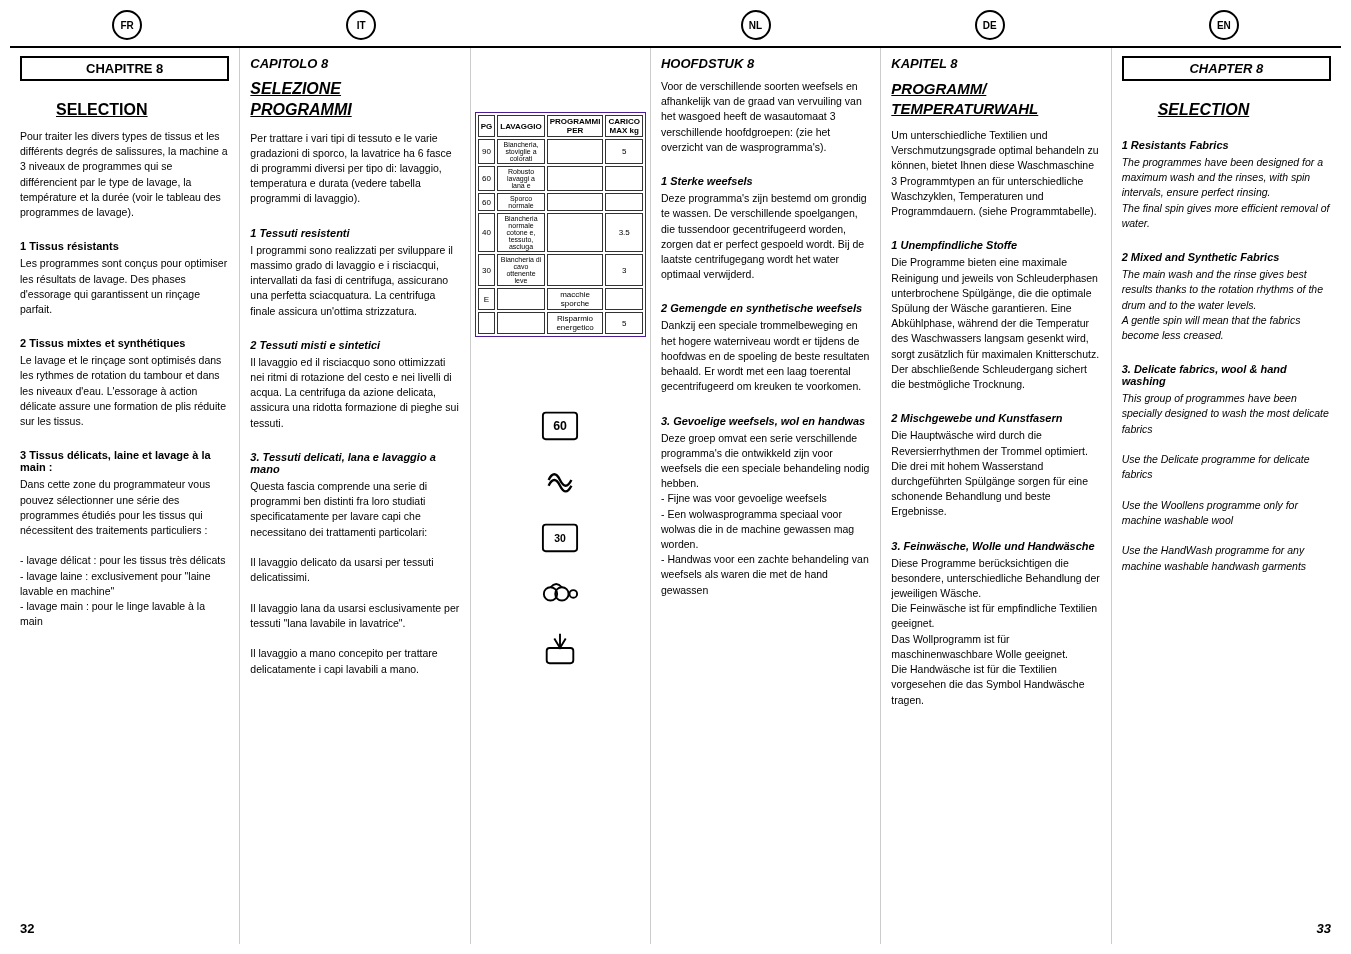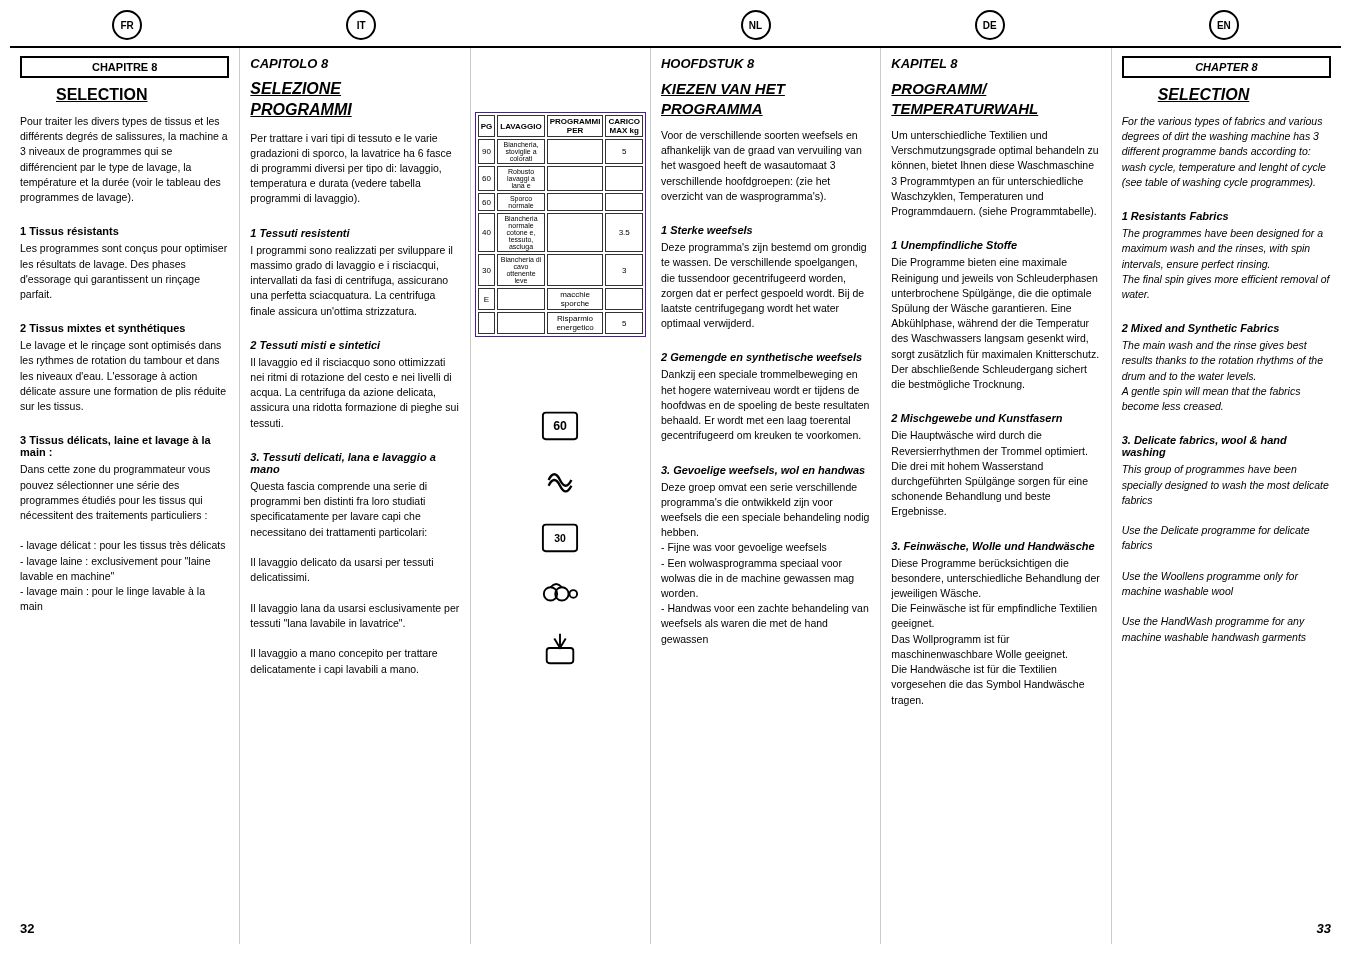--- a/index.html
+++ b/index.html
@@ -53,22 +53,22 @@
       border-right: 1px solid #ccc;
       display: flex;
       flex-direction: column;
       align-items: center;
       padding: 4px;
     }
     .chapter-box {
       border: 2px solid #000;
       padding: 3px 20px;
       font-weight: bold;
-      font-size: 11px;
-      margin-bottom: 8px;
+      font-size: 13px;
+      margin-bottom: 20px;
       text-align: center;
     }
     .chapter-italic {
       font-style: italic;
       font-weight: bold;
       font-size: 13px;
       margin-bottom: 8px;
     }
     .section-title {
       font-weight: bold;
@@ -308,24 +308,20 @@
         <svg class="wash-icon" viewBox="0 0 40 40">
           <path d="M20 5 L20 20" stroke="#000" stroke-width="2" fill="none"></path>
           <path d="M14 10 L20 20 L26 10" stroke="#000" stroke-width="2" fill="none"></path>
           <rect x="6" y="20" width="28" height="16" rx="3" fill="none" stroke="#000" stroke-width="2"></rect>
         </svg>
       </div>
     </div>
 
     <div class="col">
       <div class="chapter-italic" style="font-weight:bold;font-size:13px;margin-bottom:8px;">HOOFDSTUK 8</div>
-      <div class="section-title-nl">
-        <span>KIEZEN VAN HET</span><br>
-        <span>PROGRAMMA</span>
-      </div>
       <div class="body-text">Voor de verschillende soorten weefsels en afhankelijk van de graad van vervuiling van het wasgoed heeft de wasautomaat 3 verschillende hoofdgroepen: (zie het overzicht van de wasprogramma's).</div>
 
       <div class="subsection-title-italic">1 Sterke weefsels</div>
       <div class="body-text">Deze programma's zijn bestemd om grondig te wassen. De verschillende spoelgangen, die tussendoor gecentrifugeerd worden, zorgen dat er perfect gespoeld wordt. Bij de laatste centrifugegang wordt het water optimaal verwijderd.</div>
 
       <div class="subsection-title-italic">2 Gemengde en synthetische weefsels</div>
       <div class="body-text">Dankzij een speciale trommelbeweging en het hogere waterniveau wordt er tijdens de hoofdwas en de spoeling de beste resultaten behaald. Er wordt met een laag toerental gecentrifugeerd om kreuken te voorkomen.</div>
 
       <div class="subsection-title-italic">3. Gevoelige weefsels, wol en handwas</div>
       <div class="body-text" style="white-space:pre-line;">Deze groep omvat een serie verschillende programma's die ontwikkeld zijn voor weefsels die een speciale behandeling nodig hebben.
@@ -351,21 +347,20 @@
       <div class="subsection-title-italic">3. Feinwäsche, Wolle und Handwäsche</div>
       <div class="body-text" style="white-space:pre-line;">Diese Programme berücksichtigen die besondere, unterschiedliche Behandlung der jeweiligen Wäsche.
 Die Feinwäsche ist für empfindliche Textilien geeignet.
 Das Wollprogramm ist für maschinenwaschbare Wolle geeignet.
 Die Handwäsche ist für die Textilien vorgesehen die das Symbol Handwäsche tragen.</div>
     </div>
 
     <div class="col">
       <div class="chapter-box">CHAPTER 8</div>
       <div class="section-title">SELECTION</div>
-      <div class="body-text">For the various types of fabrics and various degrees of dirt the washing machine has 3 different programme bands according to: wash cycle, temperature and lenght of cycle (see table of washing cycle programmes).</div>
 
       <div class="subsection-title">1 Resistants Fabrics</div>
       <div class="body-text" style="white-space:pre-line;">The programmes have been designed for a maximum wash and the rinses, with spin intervals, ensure perfect rinsing.
 The final spin gives more efficient removal of water.</div>
 
       <div class="subsection-title">2 Mixed and Synthetic Fabrics</div>
       <div class="body-text" style="white-space:pre-line;">The main wash and the rinse gives best results thanks to the rotation rhythms of the drum and to the water levels.
 A gentle spin will mean that the fabrics become less creased.</div>
 
       <div class="subsection-title">3. Delicate fabrics, wool &amp; hand washing</div>

